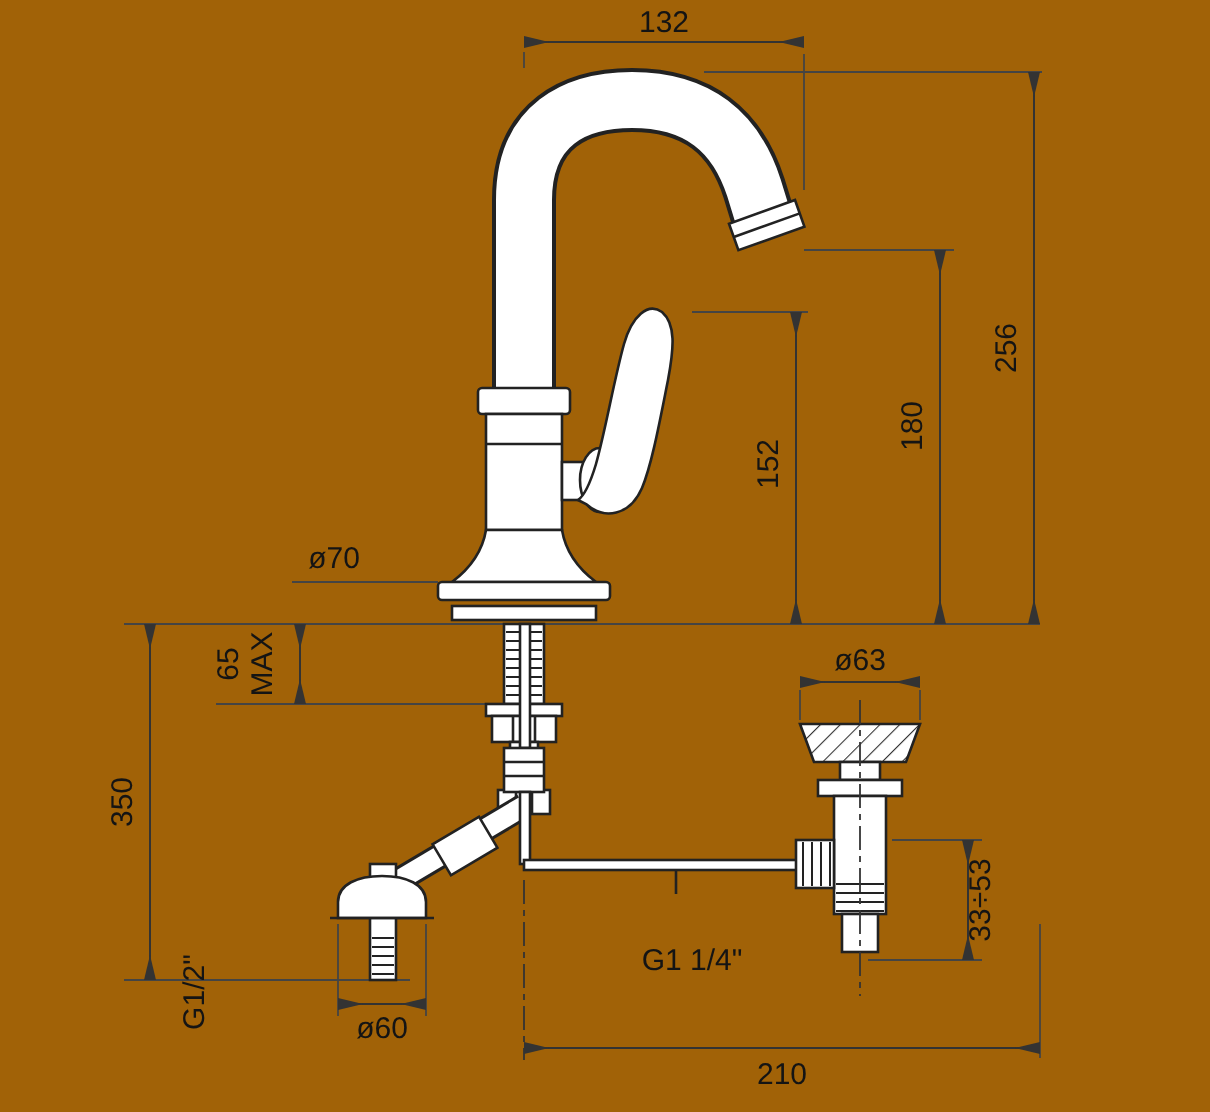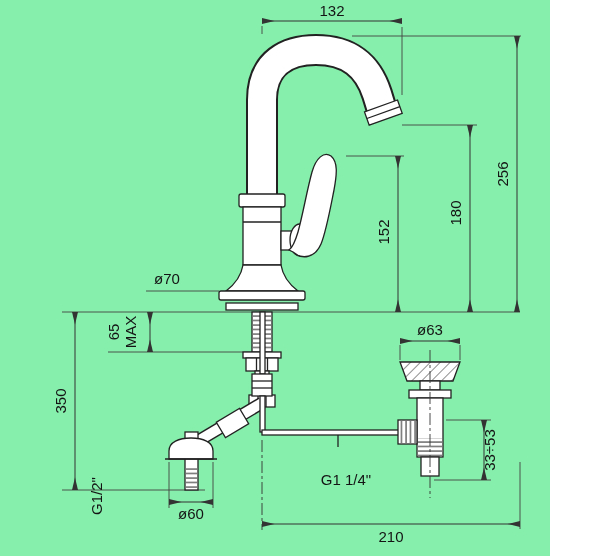--- a/index.html
+++ b/index.html
@@ -1,20 +1,20 @@
 <!DOCTYPE html>
 <html><head>
 <meta charset="utf-8">
 <style>
   html, body { margin: 0; padding: 0; background: #ffffff; }
   .stage {
     position: relative;
-    width: 550px;
+    width: 605px;
     height: 556px;
-    background: #86efac;
+    background: #a16207;
     font-family: "Liberation Sans", sans-serif;
     overflow: hidden;
   }
   svg { display: block; }
   .part   { fill: #ffffff; stroke: #222222; stroke-width: 1.3; }
   .edge   { stroke: #222222; stroke-width: 1.3; fill: none; }
   .dimln  { stroke: #333333; stroke-width: 1; fill: none; }
   .extln  { stroke: #444444; stroke-width: 0.9; fill: none; }
   .cl     { stroke: #333333; stroke-width: 0.9; fill: none; stroke-dasharray: 12 3 3 3; }
   .dim-text { font-family: "Liberation Sans", sans-serif; font-size: 15px; fill: #141414; }

